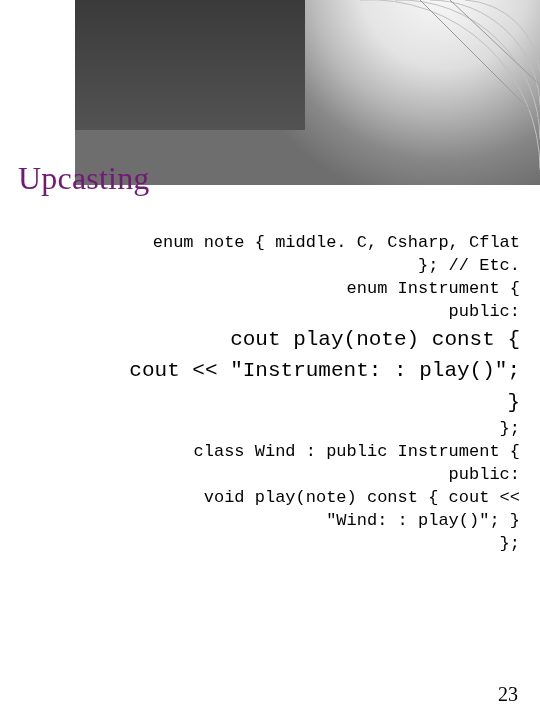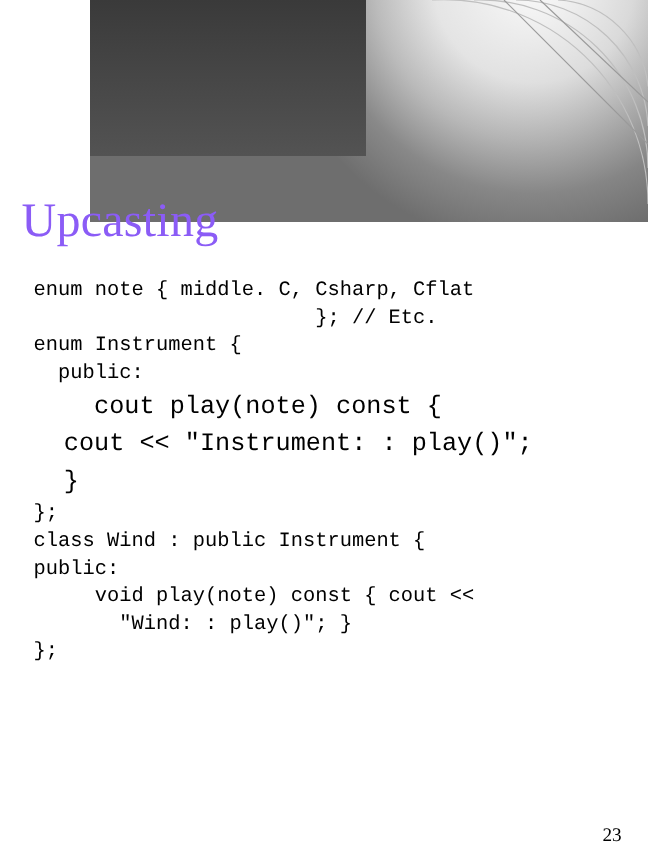--- a/index.html
+++ b/index.html
@@ -49,52 +49,53 @@
     right: 0;
     width: 200px;
     height: 200px;
     z-index: 2;
     pointer-events: none;
   }
   .title {
     position: absolute;
     top: 160px;
     left: 18px;
-    font-size: 40px;
+    font-size: 32px;
     font-weight: 400;
-    color: #8b5cf6;
+    color: #701a75;
     z-index: 3;
     letter-spacing: 0.2px;
   }
   .body {
     position: absolute;
     top: 232px;
     left: 28px;
     right: 20px;
     z-index: 3;
     color: #000;
+    text-align: right;
   }
   .mono {
     font-family: "Courier New", Courier, monospace;
     font-size: 17px;
     line-height: 1.35;
     white-space: pre;
   }
   .mono-lg {
     font-family: "Courier New", Courier, monospace;
     font-size: 21px;
     line-height: 1.5;
     white-space: pre;
   }
   .pagenum {
     position: absolute;
     bottom: 14px;
     right: 22px;
     font-family: "Times New Roman", Times, serif;
-    font-size: 16px;
+    font-size: 20px;
     color: #000;
     z-index: 3;
   }
 </style>
 </head>
 <body>
 
 <div class="slide">
 
   <div class="bg-gray"></div>

